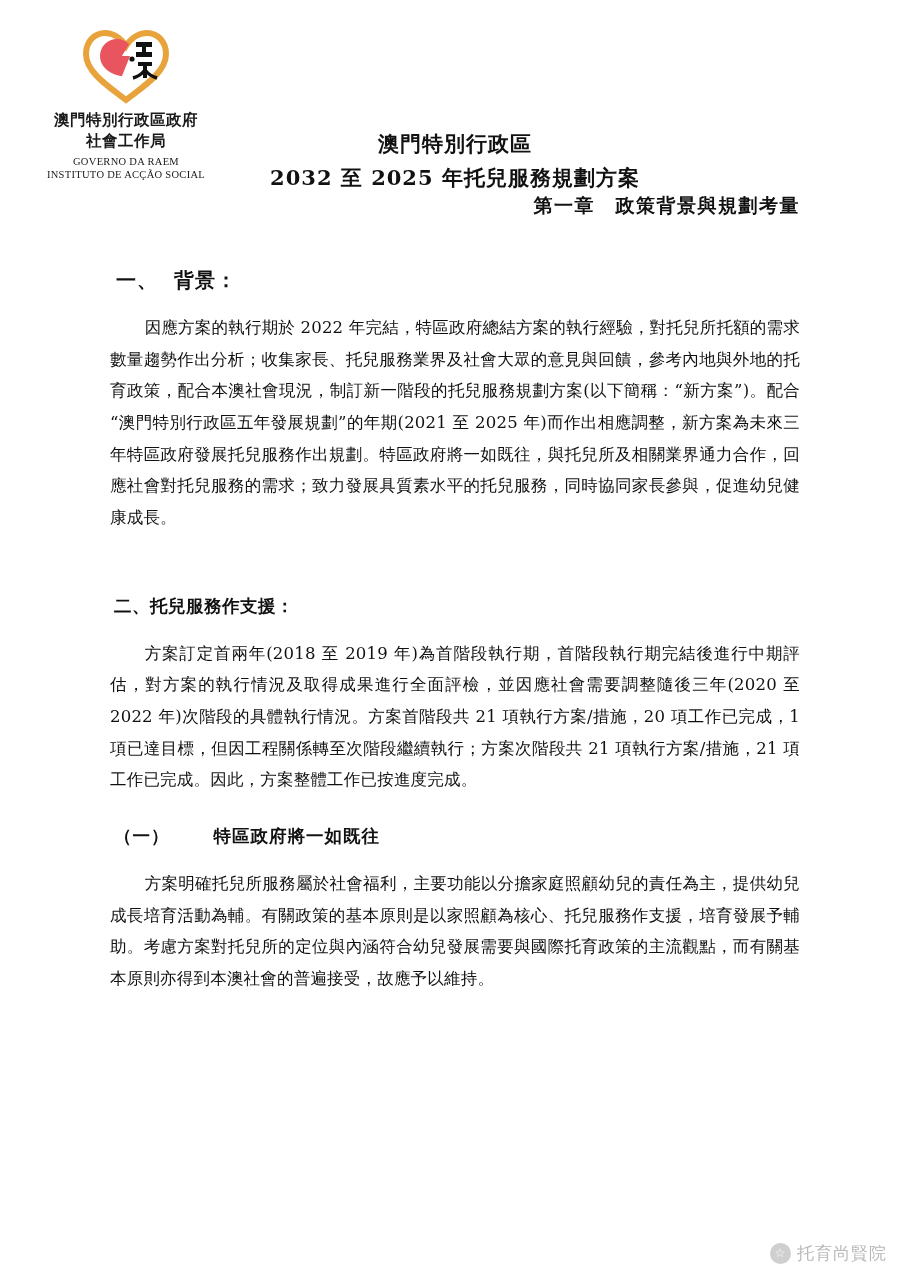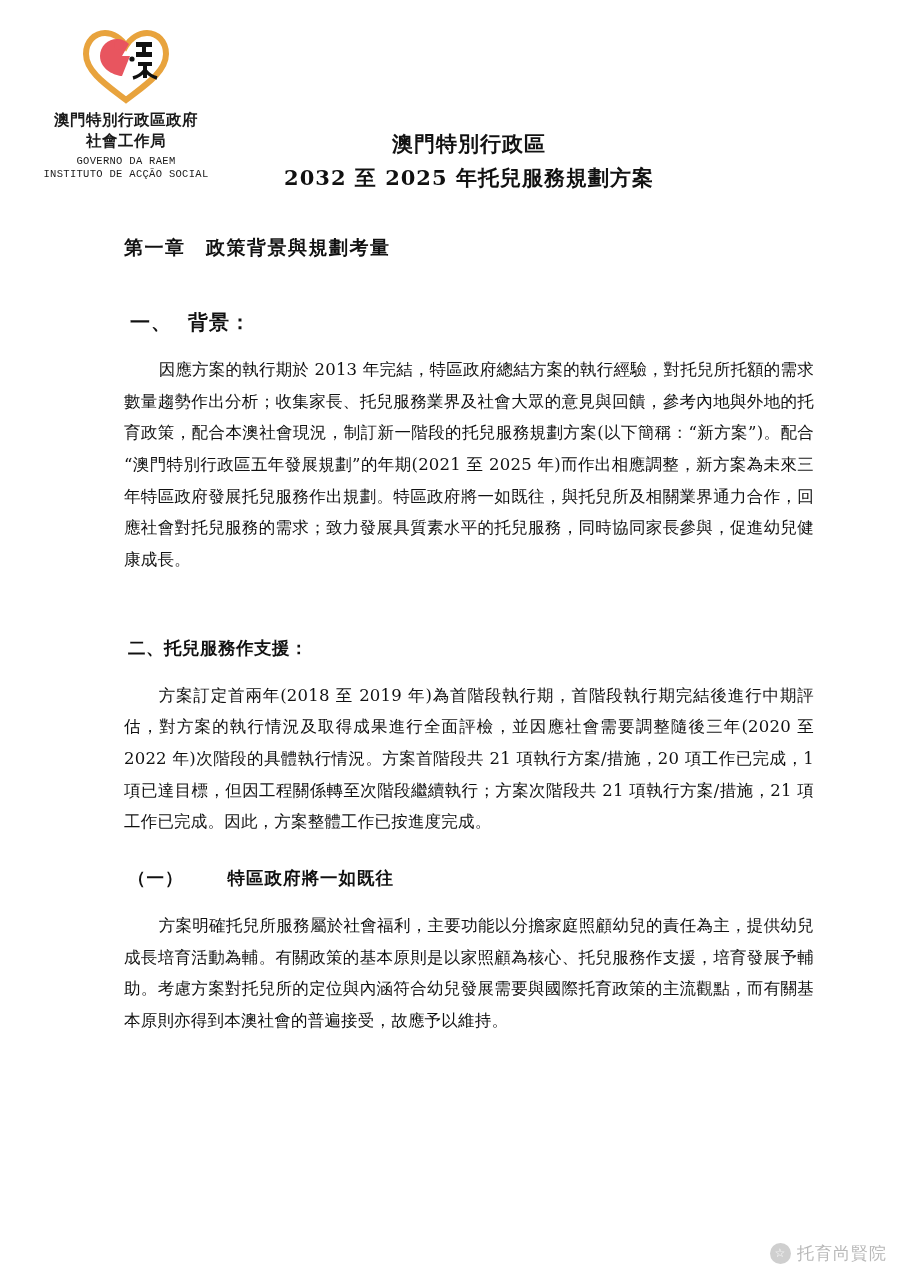--- a/index.html
+++ b/index.html
@@ -47,53 +47,52 @@
   }
   .logo-org-zh {
     font-family: "DejaVu Sans", "Liberation Sans", sans-serif;
     font-weight: bold;
     font-size: 15.5px;
     line-height: 1.35;
     color: #1a1a1a;
     letter-spacing: 0.5px;
   }
   .logo-org-pt {
-    font-family: Liberation Mono, monospace;
+    font-family: Liberation Serif, serif;
     font-size: 10.5px;
     line-height: 1.3;
     color: #1a1a1a;
     letter-spacing: 0.3px;
     margin-top: 3px;
   }
 
   
   .doc {
     position: absolute;
-    left: 124px;
+    left: 110px;
     top: 128px;
     width: 690px;
   }
 
   .title-block {
     text-align: center;
     font-weight: bold;
     font-size: 21px;
     line-height: 1.5;
     letter-spacing: 1px;
   }
   .title-line-2 {
     margin-top: 2px;
   }
 
   .chapter {
-    text-align: left;
+    text-align: right;
     font-weight: bold;
     font-size: 19px;
     letter-spacing: 1.5px;
-    margin-top: 42px;
   }
 
   .section-head {
     font-weight: bold;
     font-size: 20px;
     letter-spacing: 1px;
     margin-top: 48px;
     margin-left: 6px;
   }
   .section-head .num-gap {
@@ -197,21 +196,21 @@
       <div>澳門特別行政區</div>
       <div class="title-line-2">2032 至 2025 年托兒服務規劃方案</div>
     </div>
 
     <div class="chapter">第一章　政策背景與規劃考量</div>
 
     <div class="section-head">
       <span>一、</span><span class="num-gap"></span><span>背景：</span>
     </div>
 
-    <p class="para">因應方案的執行期於 2013 年完結，特區政府總結方案的執行經驗，對托兒所托額的需求數量趨勢作出分析；收集家長、托兒服務業界及社會大眾的意見與回饋，參考內地與外地的托育政策，配合本澳社會現況，制訂新一階段的托兒服務規劃方案(以下簡稱：“新方案”)。配合“澳門特別行政區五年發展規劃”的年期(2021 至 2025 年)而作出相應調整，新方案為未來三年特區政府發展托兒服務作出規劃。特區政府將一如既往，與托兒所及相關業界通力合作，回應社會對托兒服務的需求；致力發展具質素水平的托兒服務，同時協同家長參與，促進幼兒健康成長。</p>
+    <p class="para">因應方案的執行期於 2022 年完結，特區政府總結方案的執行經驗，對托兒所托額的需求數量趨勢作出分析；收集家長、托兒服務業界及社會大眾的意見與回饋，參考內地與外地的托育政策，配合本澳社會現況，制訂新一階段的托兒服務規劃方案(以下簡稱：“新方案”)。配合“澳門特別行政區五年發展規劃”的年期(2021 至 2025 年)而作出相應調整，新方案為未來三年特區政府發展托兒服務作出規劃。特區政府將一如既往，與托兒所及相關業界通力合作，回應社會對托兒服務的需求；致力發展具質素水平的托兒服務，同時協同家長參與，促進幼兒健康成長。</p>
 
     <div class="section-head-2">二、托兒服務作支援：</div>
 
     <p class="para tight">方案訂定首兩年(2018 至 2019 年)為首階段執行期，首階段執行期完結後進行中期評估，對方案的執行情況及取得成果進行全面評檢，並因應社會需要調整隨後三年(2020 至 2022 年)次階段的具體執行情況。方案首階段共 21 項執行方案/措施，20 項工作已完成，1 項已達目標，但因工程關係轉至次階段繼續執行；方案次階段共 21 項執行方案/措施，21 項工作已完成。因此，方案整體工作已按進度完成。</p>
 
     <div class="subsection-head">
       <span>（一）</span><span class="sub-gap"></span><span>特區政府將一如既往</span>
     </div>
 
     <p class="para tight">方案明確托兒所服務屬於社會福利，主要功能以分擔家庭照顧幼兒的責任為主，提供幼兒成長培育活動為輔。有關政策的基本原則是以家照顧為核心、托兒服務作支援，培育發展予輔助。考慮方案對托兒所的定位與內涵符合幼兒發展需要與國際托育政策的主流觀點，而有關基本原則亦得到本澳社會的普遍接受，故應予以維持。</p>

